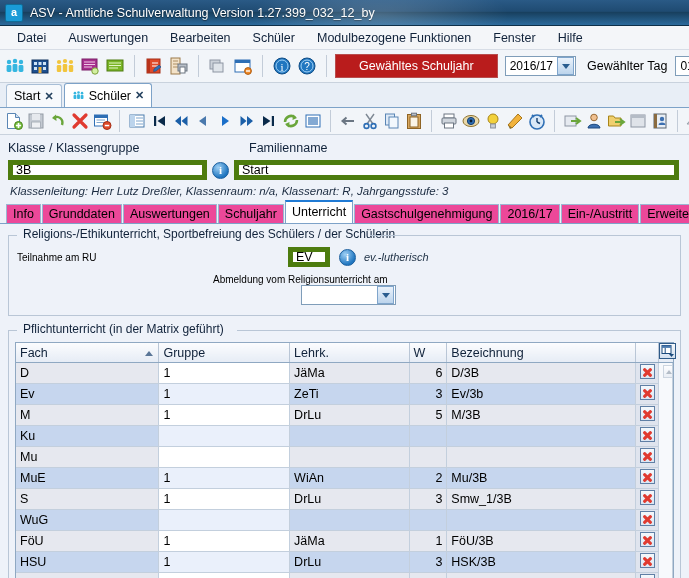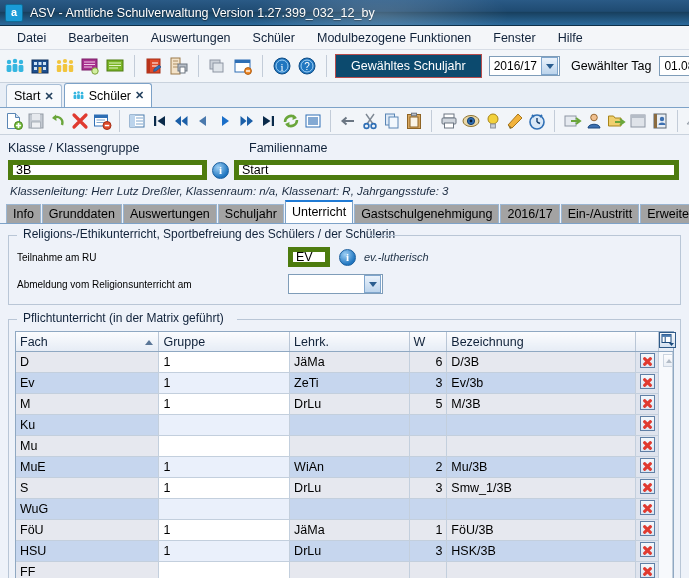--- a/index.html
+++ b/index.html
@@ -37,22 +37,22 @@
   .menu-item{padding:3px 11px;font-size:12.5px;color:#10223a;cursor:default;white-space:nowrap;}
   
   .maintoolbar{
     height:33px;background:#f2f5f9;border-bottom:1px solid #c9d2dd;
     display:flex;align-items:center;padding:0 4px;box-sizing:border-box;gap:3px;
     position:relative;
   }
   .tb-ico{width:22px;height:22px;position:relative;flex:none;}
   .vsep{width:1px;height:22px;background:#c3ccd8;margin:0 5px;flex:none;}
   .yearbadge{
-    background:#0c4a6e;color:#fff;font-size:12.5px;font-weight:normal;
-    padding:4px 15px;border:1px solid #b84d4d;white-space:nowrap;
+    background:#b91c1c;color:#fff;font-size:12.5px;font-weight:normal;
+    padding:4px 23px;border:1px solid #b84d4d;white-space:nowrap;
   }
   .combo{
     height:20px;border:1px solid #7f9db9;background:#fff;display:flex;align-items:center;
     font-size:12px;box-sizing:border-box;
   }
   .combo .val{padding:0 4px;white-space:nowrap;flex:1;overflow:hidden;}
   .combo .arrow{
     width:17px;height:18px;margin:0 1px 0 0;flex:none;
     background:linear-gradient(to bottom,#eaf2fb,#bcd4ec);
     border:1px solid #7fa5cc;box-sizing:border-box;position:relative;
@@ -96,21 +96,21 @@
     line-height:14px;text-align:center;font-family:"Liberation Serif",serif;
   }
   .classinfo{font-size:11.5px;font-style:italic;color:#1b2b40;padding:5px 0 4px 2px;}
   
   .tabstrip{
     display:flex;align-items:flex-end;padding-left:6px;height:22px;
     border-bottom:1px solid #7da2c8;background:#eef2f9;position:relative;
   }
   .tab{
     height:19px;line-height:19px;padding:0 6px;font-size:12.5px;
-    border:1px solid #9bb6d2;border-bottom:none;background:#a3a3a3;
+    border:1px solid #9bb6d2;border-bottom:none;background:#ec4899;
     margin-right:1px;white-space:nowrap;cursor:default;box-sizing:border-box;
   }
   .tab.active{
     background:#fff;height:23px;line-height:20px;
     border-top:2px solid #1f7ad4;border-left-color:#7da2c8;border-right-color:#7da2c8;
     position:relative;z-index:2;
   }
   
   .gbox{position:relative;margin:10px 8px 0 8px;border:1px solid #b9c6d6;border-top:none;}
   .gbox::before,.gbox::after{content:"";position:absolute;top:0;height:1px;background:#b9c6d6;}
@@ -176,22 +176,22 @@
 </head>
 <body>
 
 <div class="titlebar">
   <div class="app-icon">a</div>
   <div class="titletext">ASV - Amtliche Schulverwaltung Version 1.27.399_032_12_by</div>
 </div>
 
 <div class="menubar">
   <div class="menu-item"><span>Datei</span></div>
+  <div class="menu-item"><span>Auswertungen</span></div>
   <div class="menu-item"><span>Bearbeiten</span></div>
-  <div class="menu-item"><span>Auswertungen</span></div>
   <div class="menu-item"><span>Schüler</span></div>
   <div class="menu-item"><span>Modulbezogene Funktionen</span></div>
   <div class="menu-item"><span>Fenster</span></div>
   <div class="menu-item"><span>Hilfe</span></div>
 </div>
 
 <div class="maintoolbar">
   <div class="tb-ico">
     <svg width="22" height="22" viewBox="0 0 22 22">
       <g fill="#35b6e0">
@@ -582,21 +582,21 @@
   <div class="topline-r" style="left:361px;right:0;"></div>
   <div class="gbody" style="padding-top:12px;padding-bottom:10px;">
     <div class="relrow">
       <div class="lbl" style="width:263px;">Teilnahme am RU</div>
       <div class="inp" style="width:42px;margin-left:8px;">
         <span>EV</span>
       </div>
       <div class="infoicon" style="margin-left:9px;">i</div>
       <div class="italic-note">ev.-lutherisch</div>
     </div>
-    <div class="relrow" style="margin-bottom:0;">
+    <div class="relrow" style="margin-bottom:0;flex-direction:column;">
       <div class="lbl" style="width:263px;">Abmeldung vom Religionsunterricht am</div>
       <div class="combo" style="width:95px;margin-left:8px;">
         <div class="val"></div>
         <div class="arrow"></div>
       </div>
     </div>
   </div>
 </div>
 
 <div class="gbox" style="margin-top:14px;border-bottom:none;">

